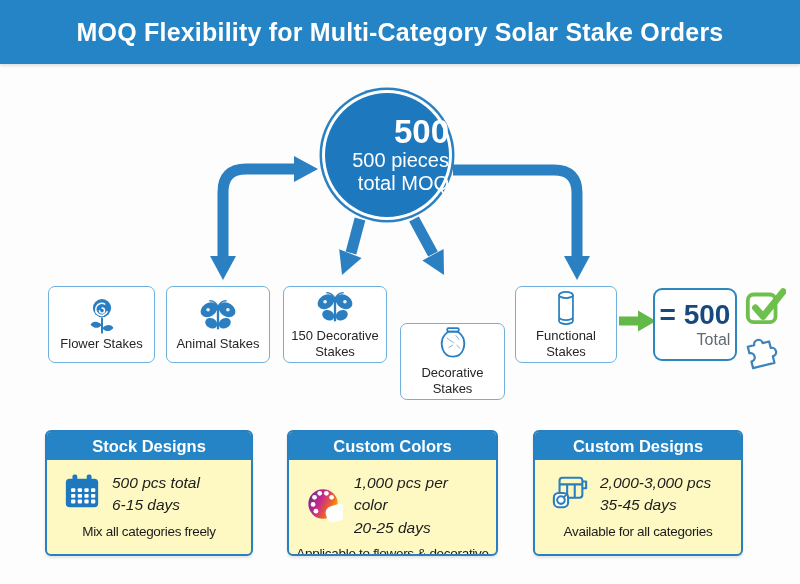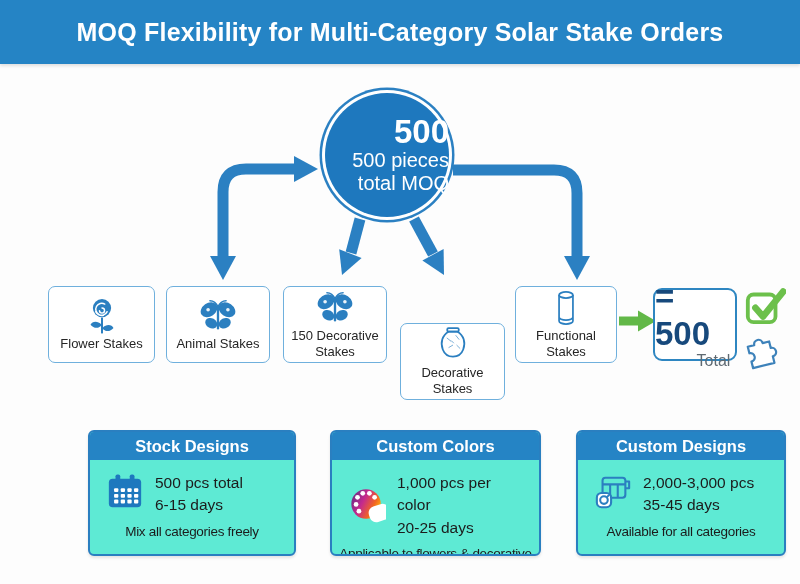--- a/index.html
+++ b/index.html
@@ -53,39 +53,38 @@
   #cat-2{left:283px;width:104px;}
   #cat-3{left:400px;width:105px;margin-top:37px;}
   #cat-4{left:515px;width:102px;}
   
   .green-arrow{position:absolute;left:617px;top:306px;}
   .total-box{
     position:absolute;left:653px;top:288px;width:84px;height:73px;background:#fff;
     border:2px solid #2e86c1;border-radius:9px;
     display:flex;flex-direction:column;align-items:center;justify-content:center;
   }
-  .total-value{font-size:33px;font-weight:bold;color:var(--navy-text);line-height:1.1;}
+  .total-value{font-size:28px;font-weight:bold;color:var(--navy-text);line-height:1.1;}
   .total-label{font-size:16px;color:var(--gray-text);margin-left:37px;}
   .check-badge{position:absolute;left:744px;top:284px;}
   .puzzle-badge{position:absolute;left:742px;top:327px;}
   
   .card{
-    position:absolute;top:430px;height:126px;background:#5eead4;
+    position:absolute;top:430px;height:126px;background:#fef9c3;
     border:2px solid #2a7fc0;border-radius:6px;overflow:hidden;
     box-shadow:0 2px 3px rgba(0,0,0,.10);
-    margin-left:43px;
   }
   #card-0{left:45px;width:208px;}
   #card-1{left:287px;width:211px;}
   #card-2{left:533px;width:210px;}
   .card-header{
     height:28px;background:var(--primary-blue);display:flex;align-items:center;justify-content:center;
   }
   .card-header span{color:#fff;font-size:16.5px;font-weight:bold;}
-  .card-row{display:flex;align-items:center;gap:11px;padding:12px 12px 4px 16px;}
+  .card-row{display:flex;align-items:center;gap:11px;padding:12px 12px 4px 16px;font-style:italic;}
   .card-lines{font-size:15.5px;color:#1c1c1c;line-height:1.45;}
   .card-note{
     text-align:center;font-size:13.5px;letter-spacing:-0.3px;color:#1c1c1c;
     white-space:nowrap;margin-top:3px;
   }
   .ico-stroke{stroke:var(--icon-blue);fill:none;}
   .ico-fill{fill:var(--icon-blue);}
 </style>
 </head>
 <body>

